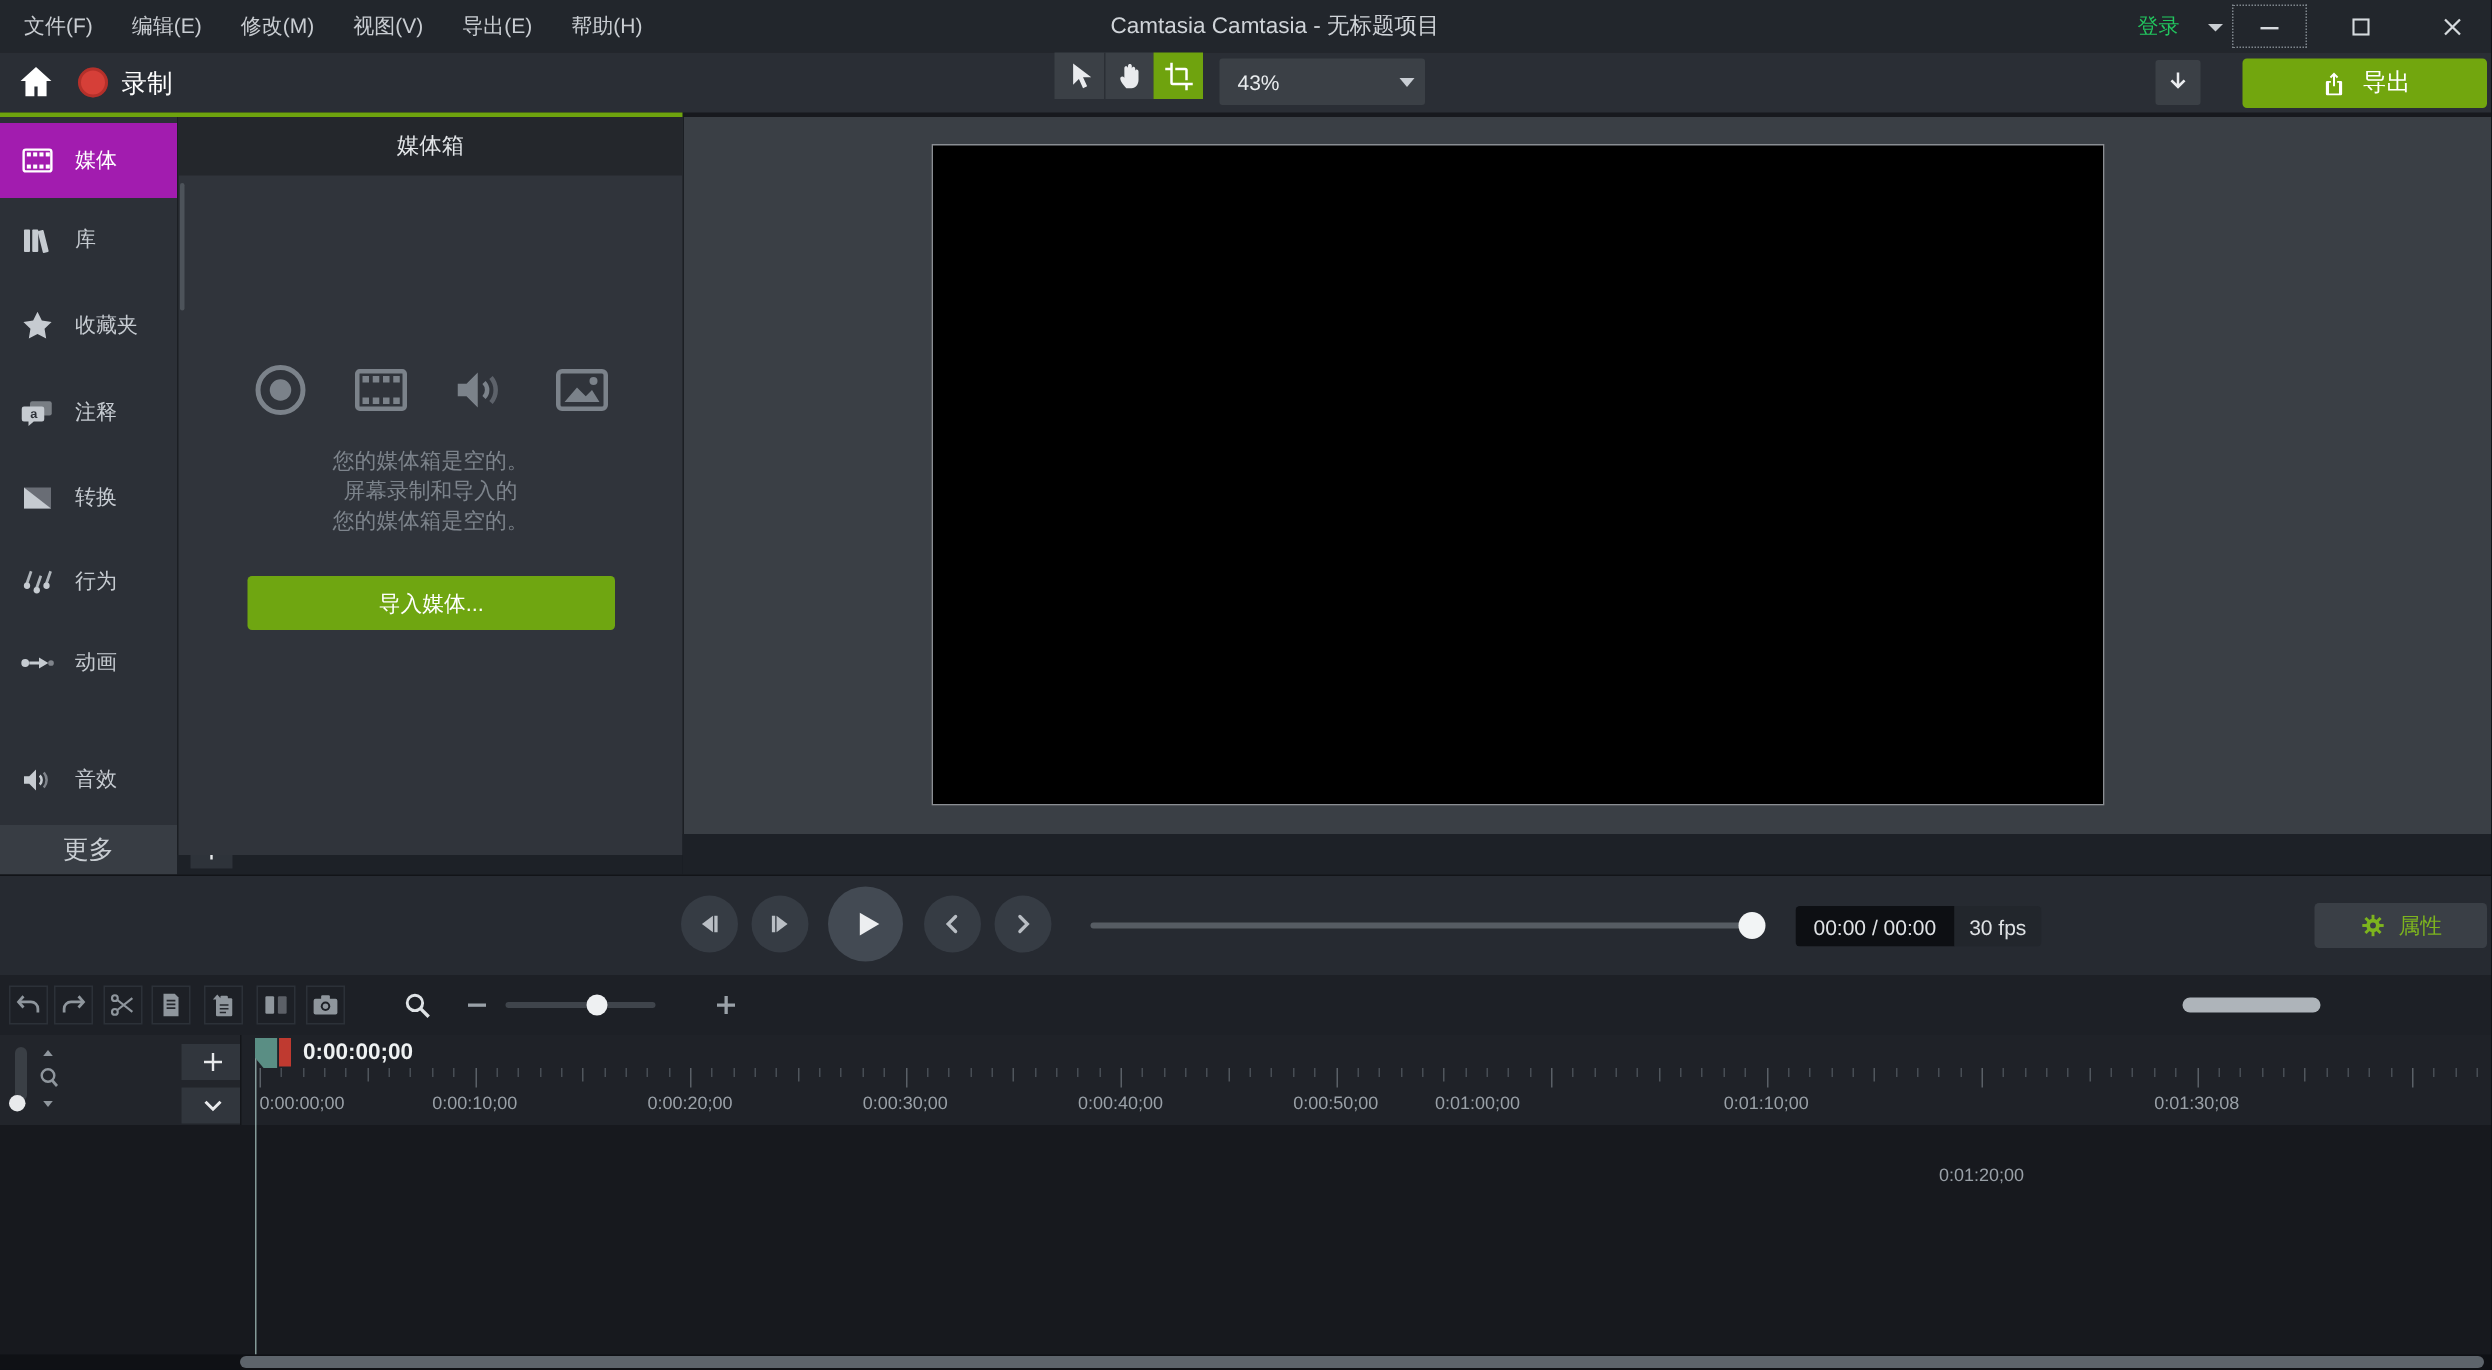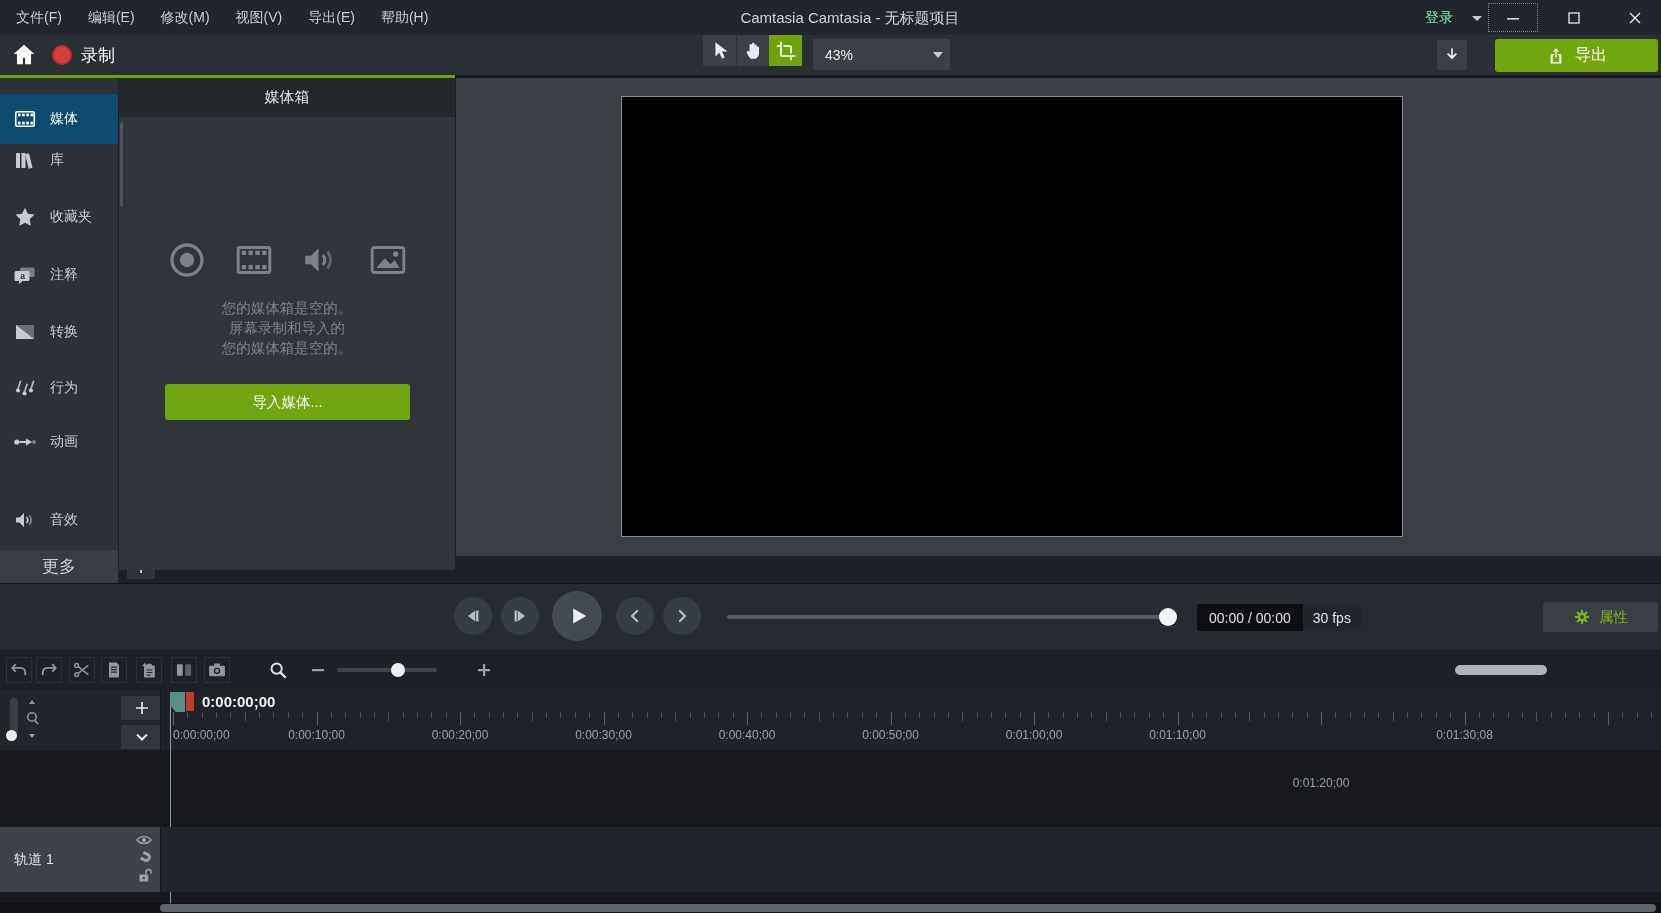--- a/index.html
+++ b/index.html
@@ -6,21 +6,21 @@
   *{box-sizing:border-box;font-family:"Liberation Sans","DejaVu Sans",sans-serif;}
   .app{position:relative;width:1661px;height:913px;background:#17191e;overflow:hidden;color:#e6e9ec;}
   .ab{position:absolute;}
   svg{display:block;}
 
   
   .titlebar{left:0;top:0;width:1661px;height:35px;background:#22262c;}
   .menus{left:12px;top:0;height:35px;display:flex;align-items:center;gap:18px;}
   .menu{font-size:14px;color:#c9cdd2;padding:2px 4px;cursor:default;}
   .wtitle{top:0;left:850px;transform:translateX(-50%);height:35px;line-height:35px;font-size:15px;color:#cfd3d8;white-space:nowrap;}
-  .signin{left:1425px;top:0;height:35px;line-height:35px;font-size:14px;color:#86efac;}
+  .signin{left:1425px;top:0;height:35px;line-height:35px;font-size:14px;color:#22c55e;}
   .signin-caret{left:1472px;top:16px;width:0;height:0;border-left:5px solid transparent;border-right:5px solid transparent;border-top:5px solid #c9cdd2;}
   .winbtn{top:3px;width:50px;height:29px;display:flex;align-items:center;justify-content:center;}
   .winbtn.min{left:1488px;border:1px dotted #7e858c;}
   .winbtn.max{left:1549px;}
   .winbtn.close{left:1610px;}
 
   
   .toolbar{left:0;top:35px;width:1661px;height:40px;background:#2a2e35;}
   .home-btn{left:10px;top:7px;width:28px;height:26px;}
   .record-btn{left:52px;top:5px;height:30px;display:flex;align-items:center;gap:9px;}
@@ -32,21 +32,21 @@
   .tool.crop{left:769px;background:#6fa30e;}
   .zoom-select{left:813px;top:4px;width:137px;height:31px;background:#3b4046;border-radius:2px;display:flex;align-items:center;padding:0 12px;font-size:14px;color:#e9ecee;}
   .zoom-caret{left:933px;top:17px;width:0;height:0;border-left:5px solid transparent;border-right:5px solid transparent;border-top:6px solid #c9ced4;}
   .dl-btn{left:1437px;top:5px;width:30px;height:30px;background:#3b4046;border-radius:2px;display:flex;align-items:center;justify-content:center;}
   .export-btn{left:1495px;top:4px;width:163px;height:33px;background:#72a60e;border-radius:3px;display:flex;align-items:center;justify-content:center;gap:9px;color:#fff;font-size:16px;}
   .green-line{left:0;top:75px;width:455px;height:3px;background:#6ea30e;}
 
   
   .sidebar{left:0;top:78px;width:118px;height:476px;background:#2c3037;}
   .s-item{position:absolute;left:0;width:118px;height:50px;display:flex;align-items:center;gap:13px;padding-left:13px;color:#c6cbd1;font-size:14px;}
-  .s-item.sel{background:#0c4a6e;color:#fff;margin-top:12px;}
+  .s-item.sel{background:#a21caf;color:#fff;}
   .s-item svg{flex:none;}
   .more-row{left:0;top:550px;width:118px;height:33px;background:#383d44;display:flex;align-items:center;justify-content:center;font-size:17px;color:#c9ced3;}
   .add-tab-btn{left:127px;top:554px;width:28px;height:25px;background:#2e333a;display:flex;align-items:center;justify-content:center;color:#dfe3e6;font-size:18px;line-height:1;}
 
   
   .media-panel{left:118px;top:78px;width:337px;height:492px;background:#30343b;border-left:1px solid #1b1e23;}
   .mp-header{position:absolute;left:0;top:0;width:100%;height:39px;background:#24272c;display:flex;align-items:center;justify-content:center;font-size:15px;color:#e3e6e9;}
   .mp-scroll{position:absolute;left:1px;top:44px;width:3px;height:85px;background:#4d535a;border-radius:2px;}
   .mp-icons{position:absolute;left:0;top:162px;width:100%;display:flex;justify-content:center;gap:27px;color:#7b828a;}
   .mp-text{position:absolute;left:0;top:220px;width:100%;text-align:center;font-size:14.5px;line-height:20px;color:#7d848c;}
@@ -567,51 +567,31 @@
           <div class="tick" style="left: 1475.7px;"></div>
           <div class="tick" style="left: 1490.05px;"></div>
         </div>
       <div style="position:absolute;left:0;top:0;width:100%;height:100%;">
           <span class="rlabel" style="left: 12px; transform: translateX(0px);">0:00:00;00</span>
           <span class="rlabel" style="left: 155.5px;">0:00:10;00</span>
           <span class="rlabel" style="left: 299px;">0:00:20;00</span>
           <span class="rlabel" style="left: 442.5px;">0:00:30;00</span>
           <span class="rlabel" style="left: 586px;">0:00:40;00</span>
           <span class="rlabel" style="left: 729.5px;">0:00:50;00</span>
-          <span class="rlabel" style="left: 873px;">0:01:00;00</span>
+          <span class="rlabel" style="left: 824px;">0:01:00;00</span>
           <span class="rlabel" style="left: 1016.5px;">0:01:10;00</span>
           <span class="rlabel" style="left: 1160px; margin-top: 48px;">0:01:20;00</span>
           <span class="rlabel" style="left: 1303.5px;">0:01:30;08</span>
         </div>
     </div>
     <div class="playhead-line"></div>
     <div class="ph-flag"></div>
     <div class="ph-red"></div>
     <div class="ph-time">0:00:00;00</div>
 
 
-    <div class="track" style="top:137px">
-      <div class="thead">
-        <span class="tlabel">轨道 1</span>
-        <div class="ticons">
-          <svg width="16" height="12" viewBox="0 0 16 12">
-              <path d="M1 6C4 1.5 12 1.5 15 6 12 10.5 4 10.5 1 6Z" fill="none" stroke="currentColor" stroke-width="1.4"></path>
-              <circle cx="8" cy="6" r="2" fill="currentColor"></circle>
-            </svg>
-          <svg width="15" height="15" viewBox="0 0 16 16">
-              <path d="M3 6a5 5 0 0 1 10 0v5h-3.2V6a1.8 1.8 0 0 0-3.6 0v5H3z" fill="currentColor" transform="rotate(115 8 8)"></path>
-            </svg>
-          <svg width="15" height="16" viewBox="0 0 16 17">
-              <rect x="2.5" y="8" width="9.5" height="7.5" rx="1" fill="currentColor"></rect>
-              <path d="M9.5 8V5.5a2.8 2.8 0 0 1 5.6 0V7" stroke="currentColor" stroke-width="1.6" fill="none"></path>
-              <circle cx="7.2" cy="11.7" r="1.3" fill="#3e434a"></circle>
-            </svg>
-        </div>
-      </div>
-      <div class="tlane"></div>
-    </div>
   </div>
 
   <div class="ab hscroll">
     <div class="hs-handle"></div>
   </div>
 
 </div>
 
 </body></html>

